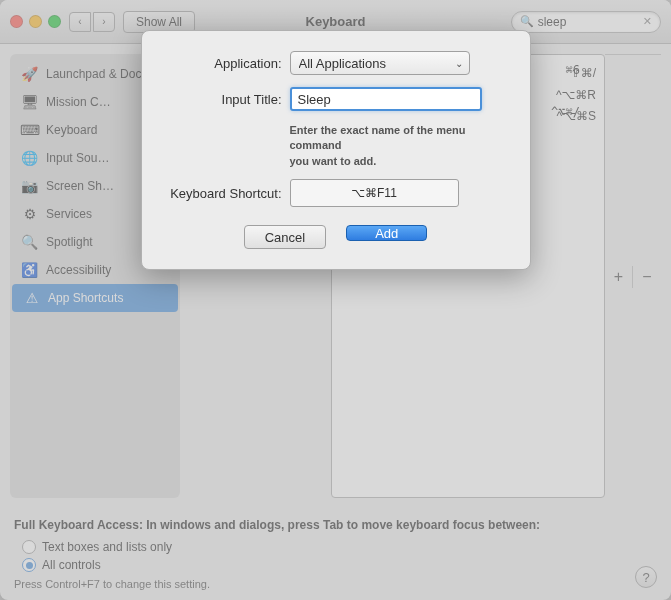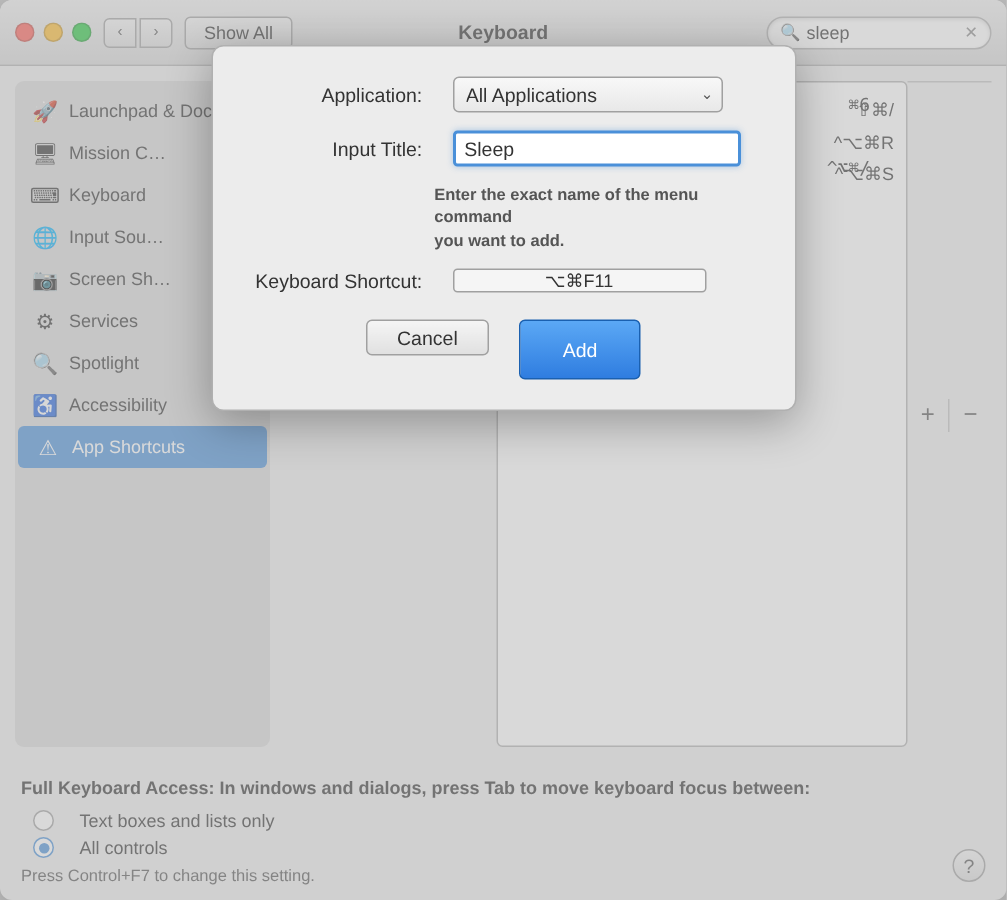--- a/index.html
+++ b/index.html
@@ -279,21 +279,21 @@
       display: flex;
       flex-direction: column;
       gap: 4px;
       margin-left: 8px;
       margin-bottom: 6px;
     }
 
     .radio-item {
       display: flex;
       align-items: flex-end;
-      gap: 17px;
+      gap: 6px;
       font-size: 12px;
       color: #333;
       cursor: pointer;
     }
 
     .radio-circle {
       width: 14px;
       height: 14px;
       border-radius: 50%;
       border: 1.5px solid #a0a0a0;
@@ -361,21 +361,21 @@
       border-radius: 8px;
       box-shadow: 0 8px 30px rgba(0,0,0,0.3);
       width: 390px;
       padding: 20px;
     }
 
     .dialog-row {
       display: flex;
       align-items: center;
       margin-bottom: 12px;
-      gap: 20px;
+      gap: 8px;
     }
 
     .dialog-row.menu-title-row {
       align-items: center;
     }
 
     .dialog-label {
       font-size: 13px;
       color: #333;
       text-align: right;
@@ -428,21 +428,21 @@
     .dialog-hint {
       font-size: 11px;
       color: #555;
       margin-left: 128px;
       margin-bottom: 10px;
       line-height: 1.4;
       font-weight: bold;
     }
 
     .dialog-shortcut-input {
-      height: 16px;
+      height: 28px;
       border: 1px solid #a0a0a0;
       border-radius: 3px;
       padding: 0 6px;
       font-size: 12px;
       color: #333;
       background: #f5f5f5;
       min-width: 130px;
       text-align: center;
     }
 
@@ -458,21 +458,21 @@
       padding: 0 20px;
       background: linear-gradient(to bottom, #f5f5f5, #e0e0e0);
       border: 1px solid #a0a0a0;
       border-radius: 4px;
       font-size: 13px;
       color: #333;
       cursor: pointer;
     }
 
     .btn-add {
-      height: 40px;
+      height: 16px;
       padding: 0 28px;
       background: linear-gradient(to bottom, #5ba8f5, #2f7de0);
       border: 1px solid #1a60b0;
       border-radius: 4px;
       font-size: 13px;
       color: white;
       cursor: pointer;
       font-weight: 500;
     }
   </style>

